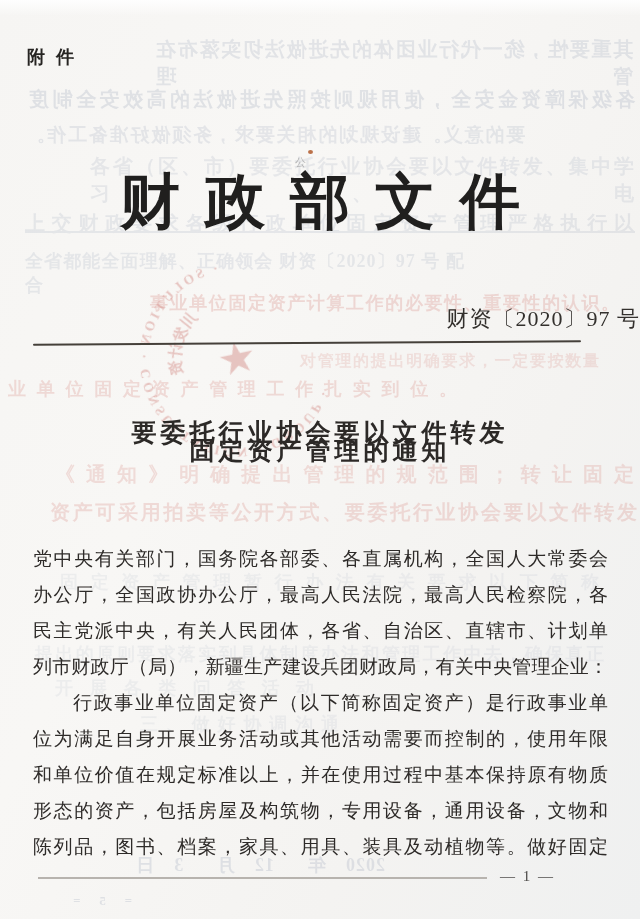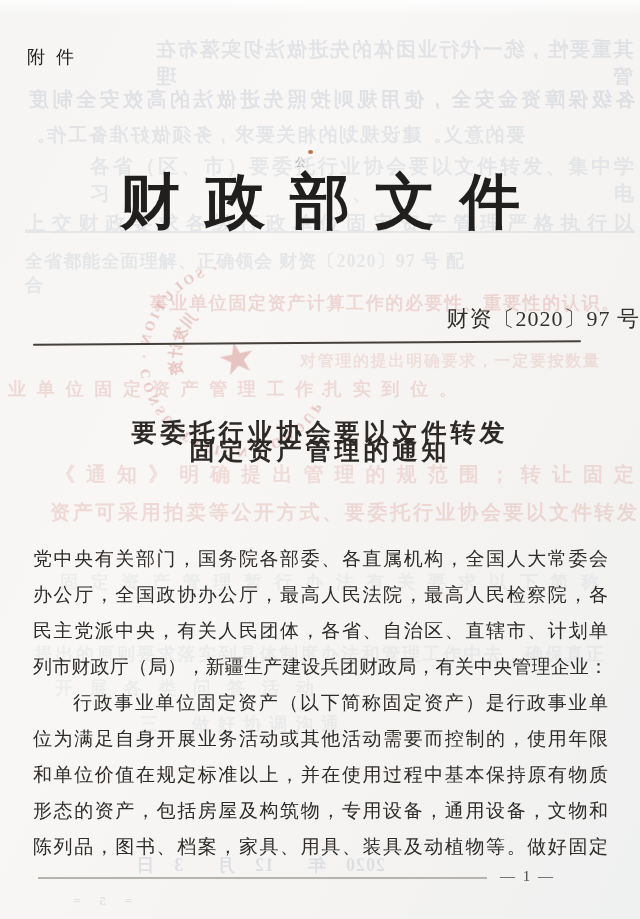--- a/index.html
+++ b/index.html
@@ -14,21 +14,21 @@
   #bleed{position:absolute;inset:0;z-index:2;}
   .bleed{position:absolute;font-weight:700;color:#8d99b0;filter:blur(0.7px);
     text-align:justify;text-align-last:justify;line-height:1.35;letter-spacing:1px;}
   .bleed.pink{color:#d98f88;}
   .bleed.mir{transform:scaleX(-1);}
   
   .seal{position:absolute;left:134px;top:256px;width:206px;height:206px;z-index:3;
     opacity:0.42;transform:scaleX(-1) rotate(12deg);filter:blur(0.5px);}
   
   .fg{position:absolute;z-index:4;}
-  .attachment{left:27px;top:45px;font-size:18px;font-weight:400;letter-spacing:11px;color:#262422;}
+  .attachment{left:27px;top:45px;font-size:18px;font-weight:700;letter-spacing:11px;color:#262422;}
   .masthead{left:0;right:0;top:162px;text-align:center;font-size:60px;font-weight:700;
     letter-spacing:25px;padding-left:25px;color:#201f1e;}
   .stray-glyph{left:295px;top:155px;font-size:11px;color:#8a8a8a;opacity:.55;}
   .stray-dot{left:308px;top:150px;width:5px;height:4px;background:#b0592a;border-radius:50%;opacity:.85;}
   .docnum{left:0;right:0;top:304px;text-align:right;font-size:22px;color:#33302d;letter-spacing:1px;}
   .rule{left:33px;top:342px;width:548px;height:2.2px;background:#45403a;
     transform:rotate(-0.35deg);border-radius:1px;}
   .title{left:0;right:0;text-align:center;font-weight:700;color:#2c2927;font-size:25px;letter-spacing:4px;}
   .title.l1{top:416px;} .title.l2{top:434px;}
   #body-lines{left:33px;top:541px;width:575px;font-size:19px;color:#2e2b29;}

